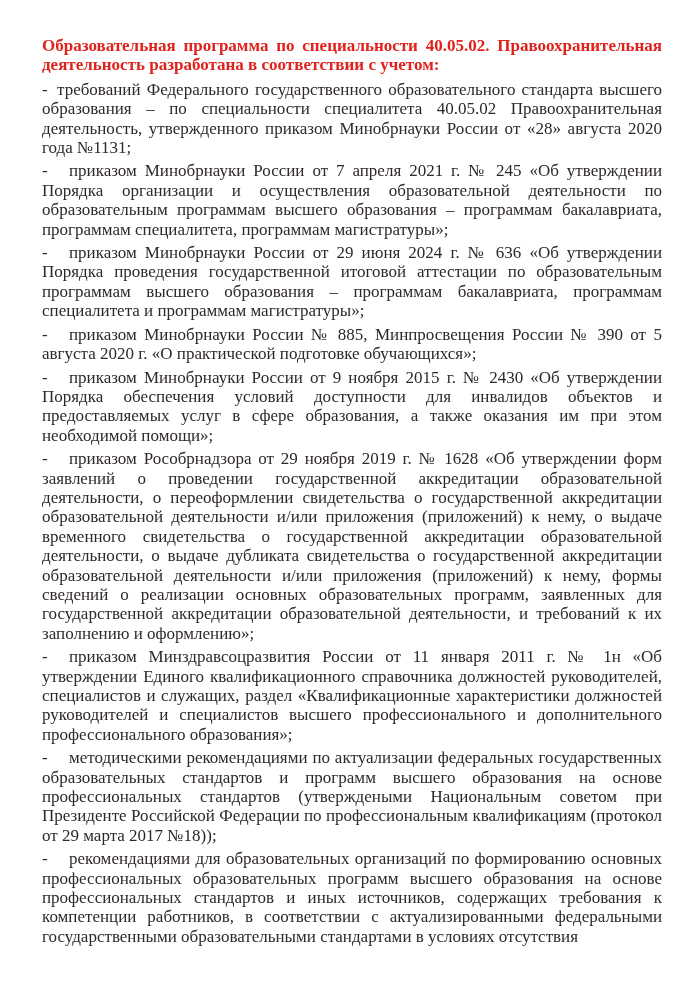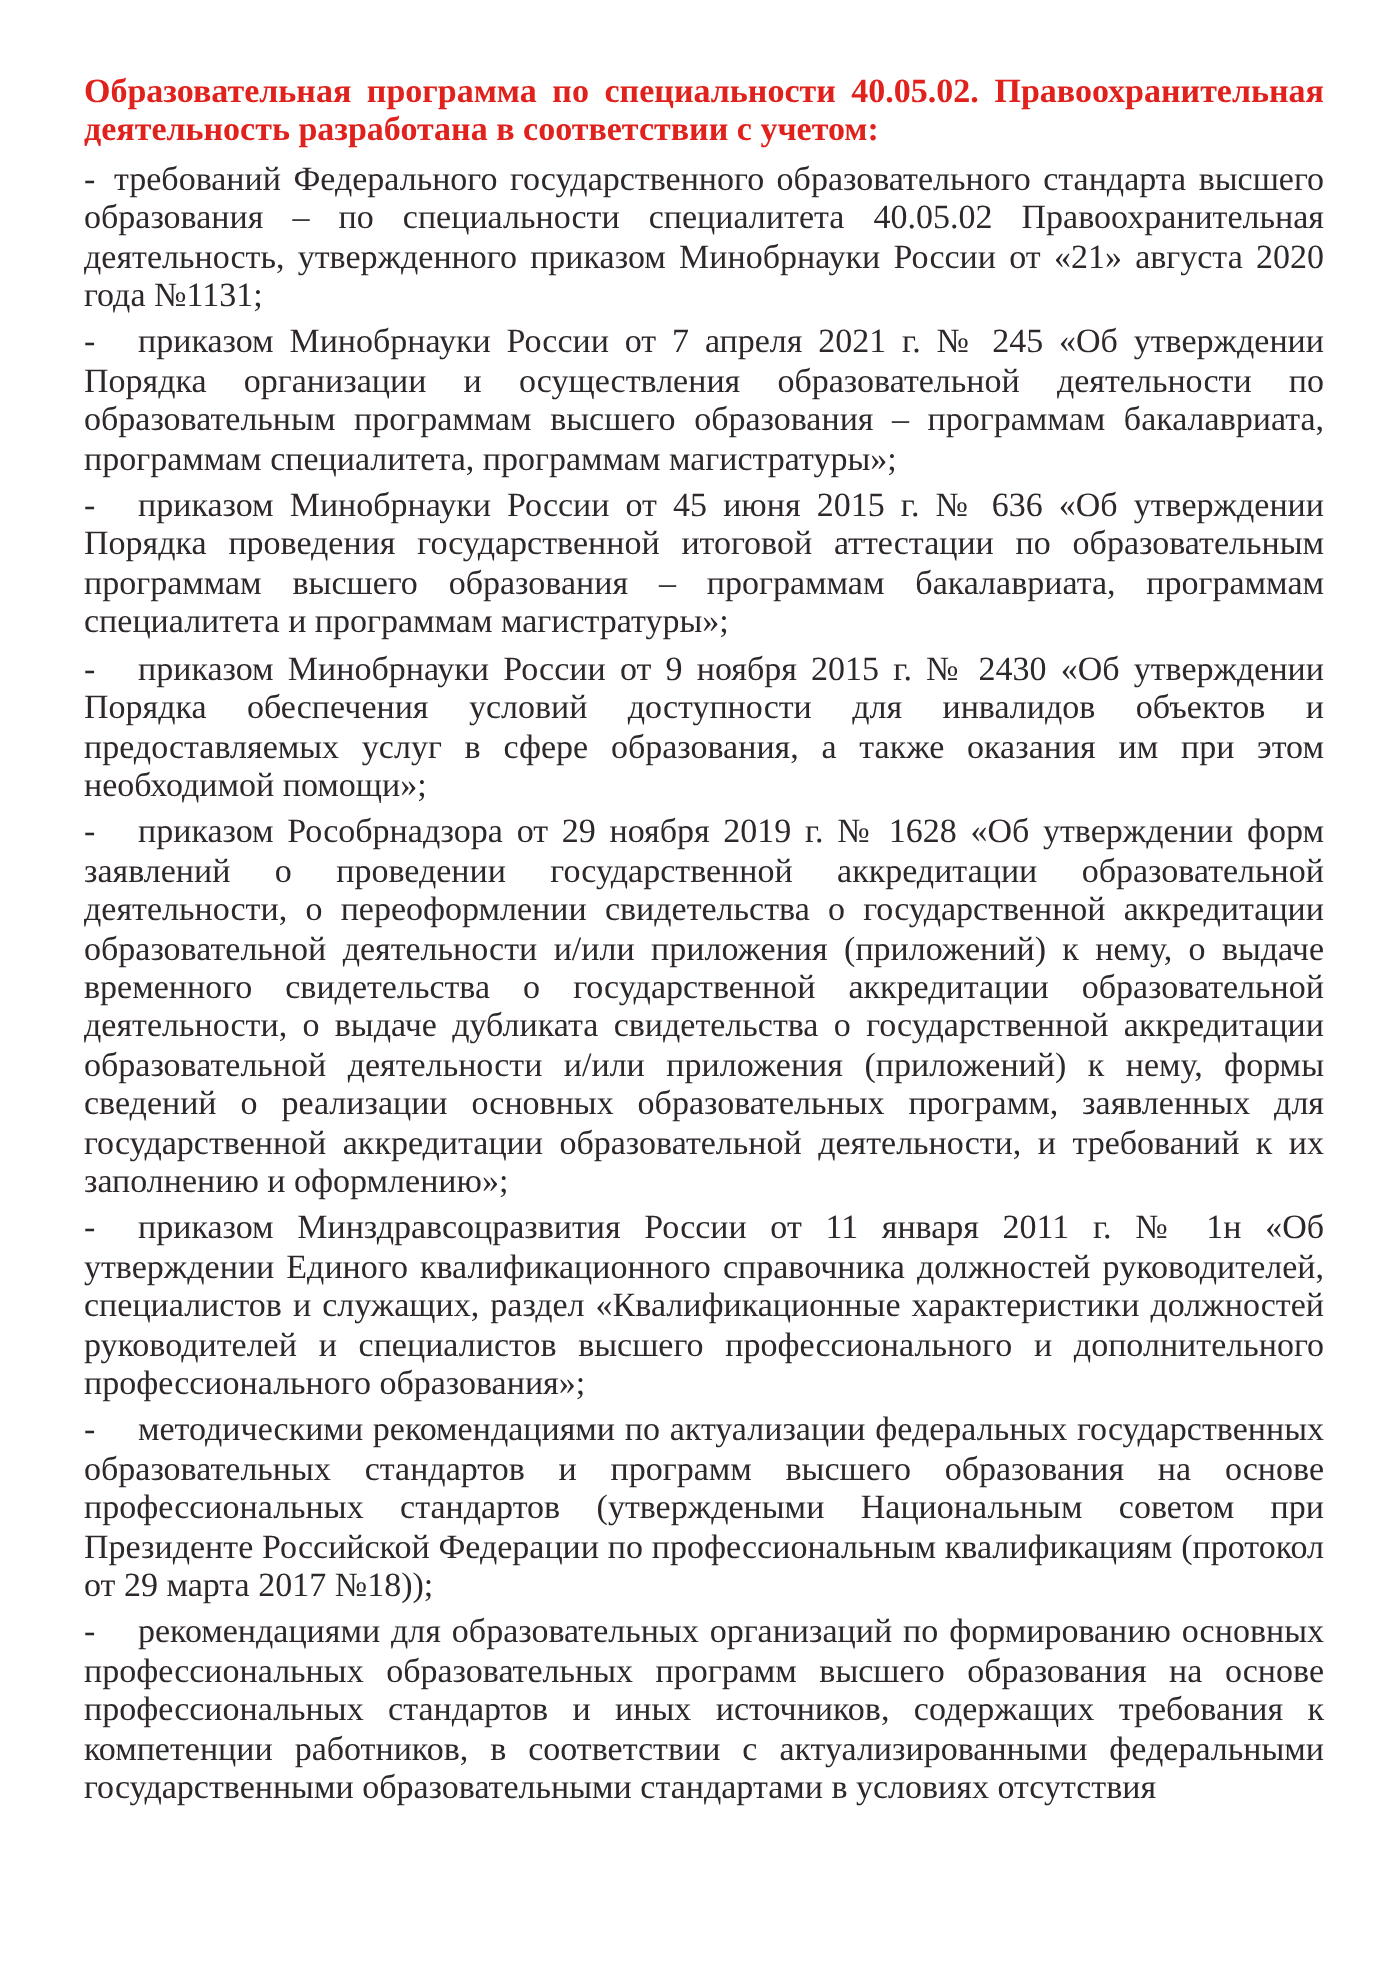--- a/index.html
+++ b/index.html
@@ -38,26 +38,27 @@
   .para.first .dash {
     width: 15px;
   }
 </style>
 </head>
 <body>
 
 <div class="page">
   <p class="heading">Образовательная программа по специальности 40.05.02. Правоохранительная деятельность разработана в соответствии с учетом:</p>
 
-  <p class="para first"><span class="dash">-</span><span class="ptext">требований Федерального государственного образовательного стандарта высшего образования – по специальности специалитета 40.05.02 Правоохранительная деятельность, утвержденного приказом Минобрнауки России от «21» августа 2020 года №1131;</span></p>
+  <p class="para first"><span class="dash">-</span><span class="ptext">требований Федерального государственного образовательного стандарта высшего образования – по специальности специалитета 40.05.02 Правоохранительная деятельность, утвержденного приказом Минобрнауки России от «28» августа 2020 года №1131;</span></p>
 
   <p class="para"><span class="dash">-</span><span class="ptext">приказом Минобрнауки России от 7 апреля 2021 г. № 245 «Об утверждении Порядка организации и осуществления образовательной деятельности по образовательным программам высшего образования – программам бакалавриата, программам специалитета, программам магистратуры»;</span></p>
 
-  <p class="para"><span class="dash">-</span><span class="ptext">приказом Минобрнауки России от 45 июня 2015 г. № 636 «Об утверждении Порядка проведения государственной итоговой аттестации по образовательным программам высшего образования – программам бакалавриата, программам специалитета и программам магистратуры»;</span></p>
+  <p class="para"><span class="dash">-</span><span class="ptext">приказом Минобрнауки России от 29 июня 2024 г. № 636 «Об утверждении Порядка проведения государственной итоговой аттестации по образовательным программам высшего образования – программам бакалавриата, программам специалитета и программам магистратуры»;</span></p>
 
+  <p class="para"><span class="dash">-</span><span class="ptext">приказом Минобрнауки России  № 885,  Минпросвещения  России № 390 от 5 августа 2020 г. «О практической подготовке обучающихся»;</span></p>
 
   <p class="para"><span class="dash">-</span><span class="ptext">приказом Минобрнауки России от 9 ноября 2015 г. № 2430 «Об утверждении Порядка обеспечения условий доступности для инвалидов объектов и предоставляемых услуг в сфере образования, а также оказания им при этом необходимой помощи»;</span></p>
 
   <p class="para"><span class="dash">-</span><span class="ptext">приказом Рособрнадзора от 29 ноября 2019 г. № 1628 «Об утверждении форм заявлений о проведении государственной аккредитации образовательной деятельности, о переоформлении свидетельства о государственной аккредитации образовательной деятельности и/или приложения (приложений) к нему, о выдаче временного свидетельства о государственной аккредитации образовательной деятельности, о выдаче дубликата свидетельства о государственной аккредитации образовательной деятельности и/или приложения (приложений) к нему, формы сведений о реализации основных образовательных программ, заявленных для государственной аккредитации образовательной деятельности, и требований к их заполнению и оформлению»;</span></p>
 
 
   <p class="para"><span class="dash">-</span><span class="ptext">приказом Минздравсоцразвития России от 11 января 2011 г. № 1н «Об утверждении Единого квалификационного справочника должностей руководителей, специалистов и служащих, раздел «Квалификационные характеристики должностей руководителей и специалистов высшего профессионального и дополнительного профессионального образования»;</span></p>
 
   <p class="para"><span class="dash">-</span><span class="ptext">методическими рекомендациями по актуализации федеральных государственных образовательных стандартов и программ высшего образования на основе профессиональных стандартов (утверждеными Национальным советом при Президенте Российской Федерации по профессиональным квалификациям (протокол от 29 марта 2017 №18));</span></p>
 

